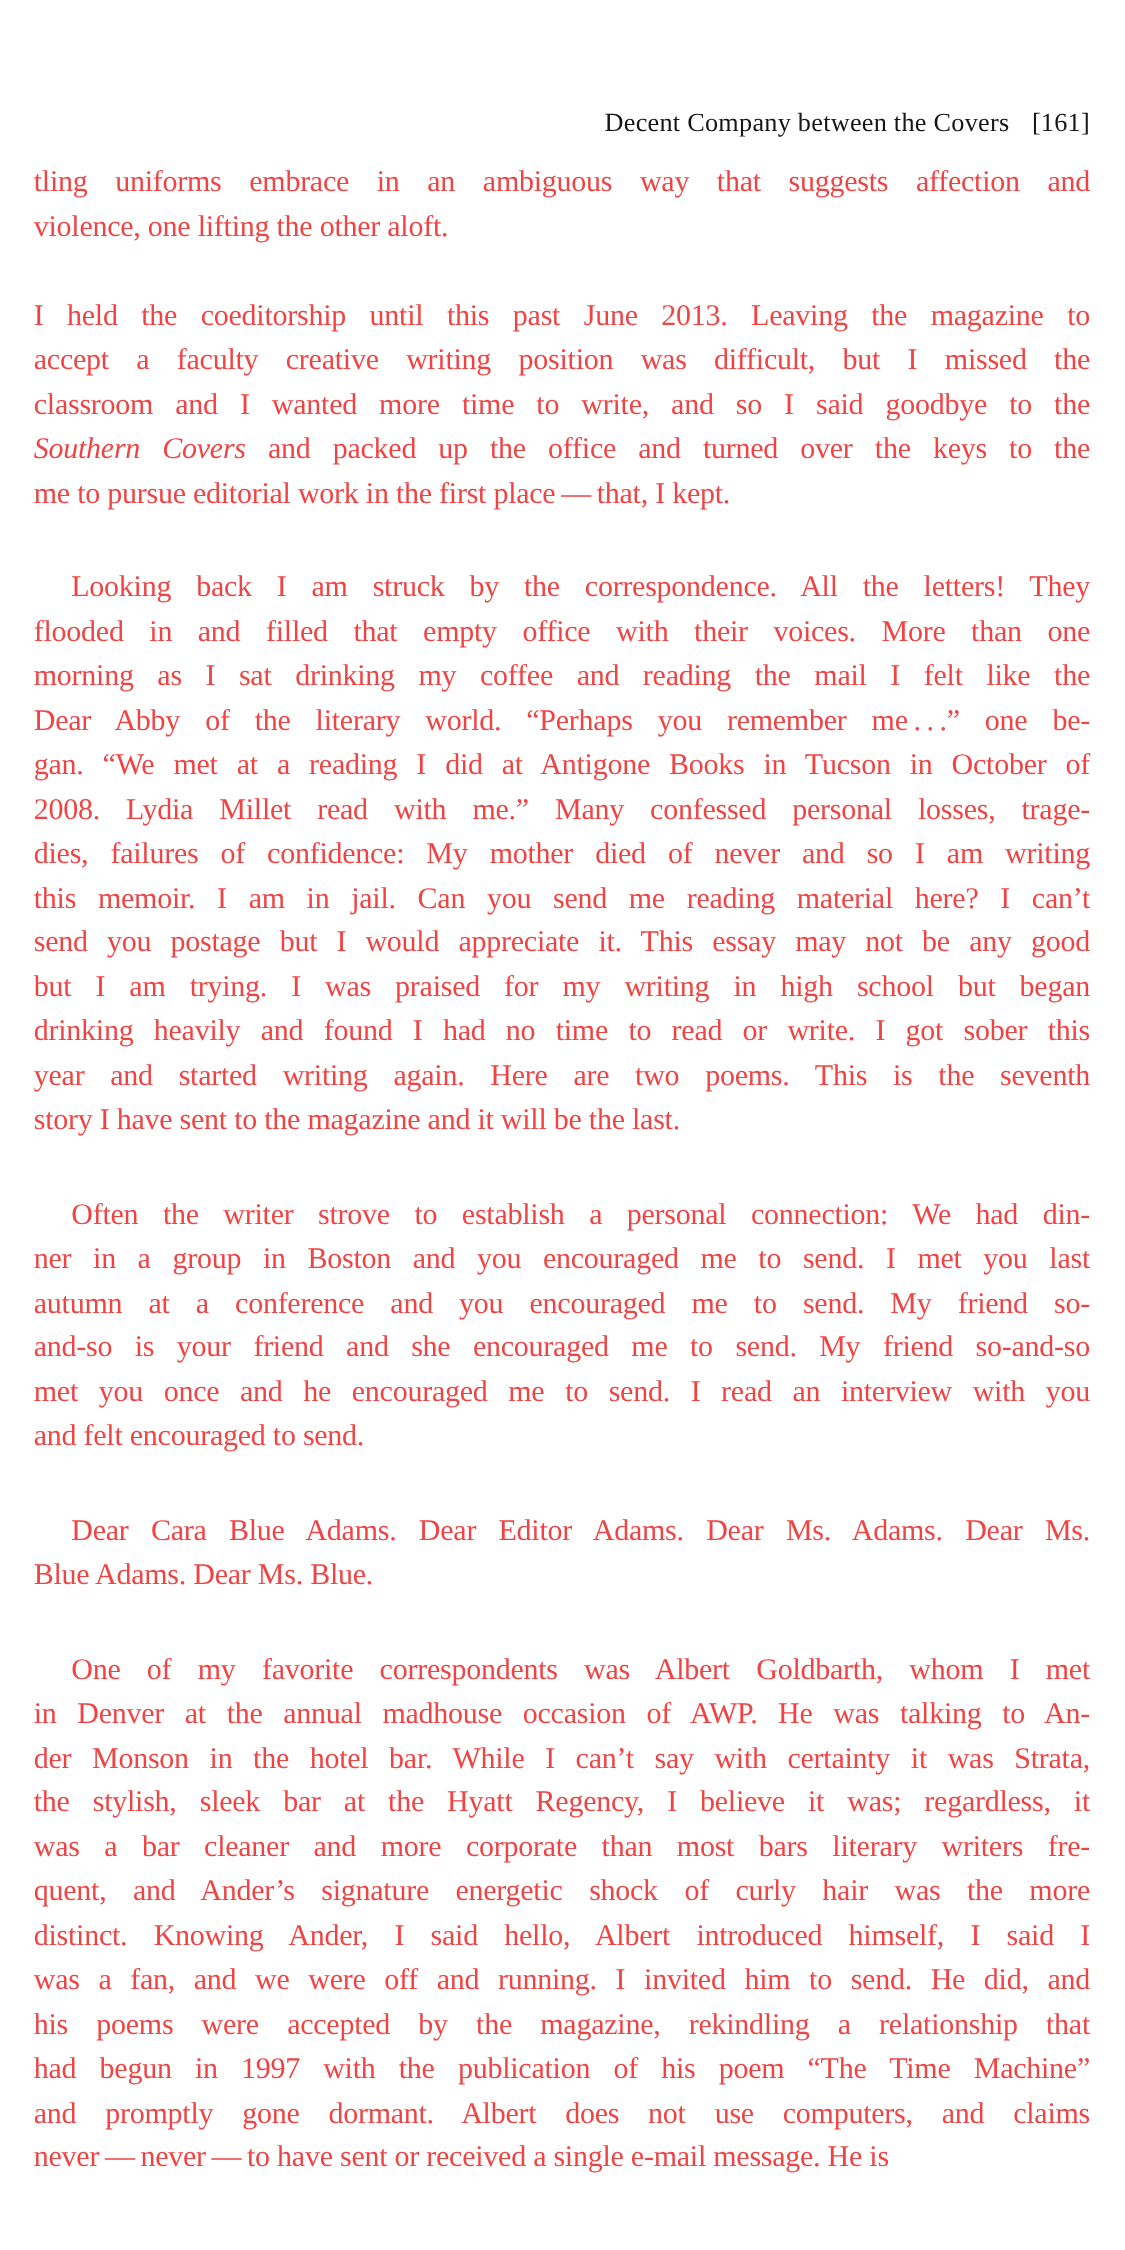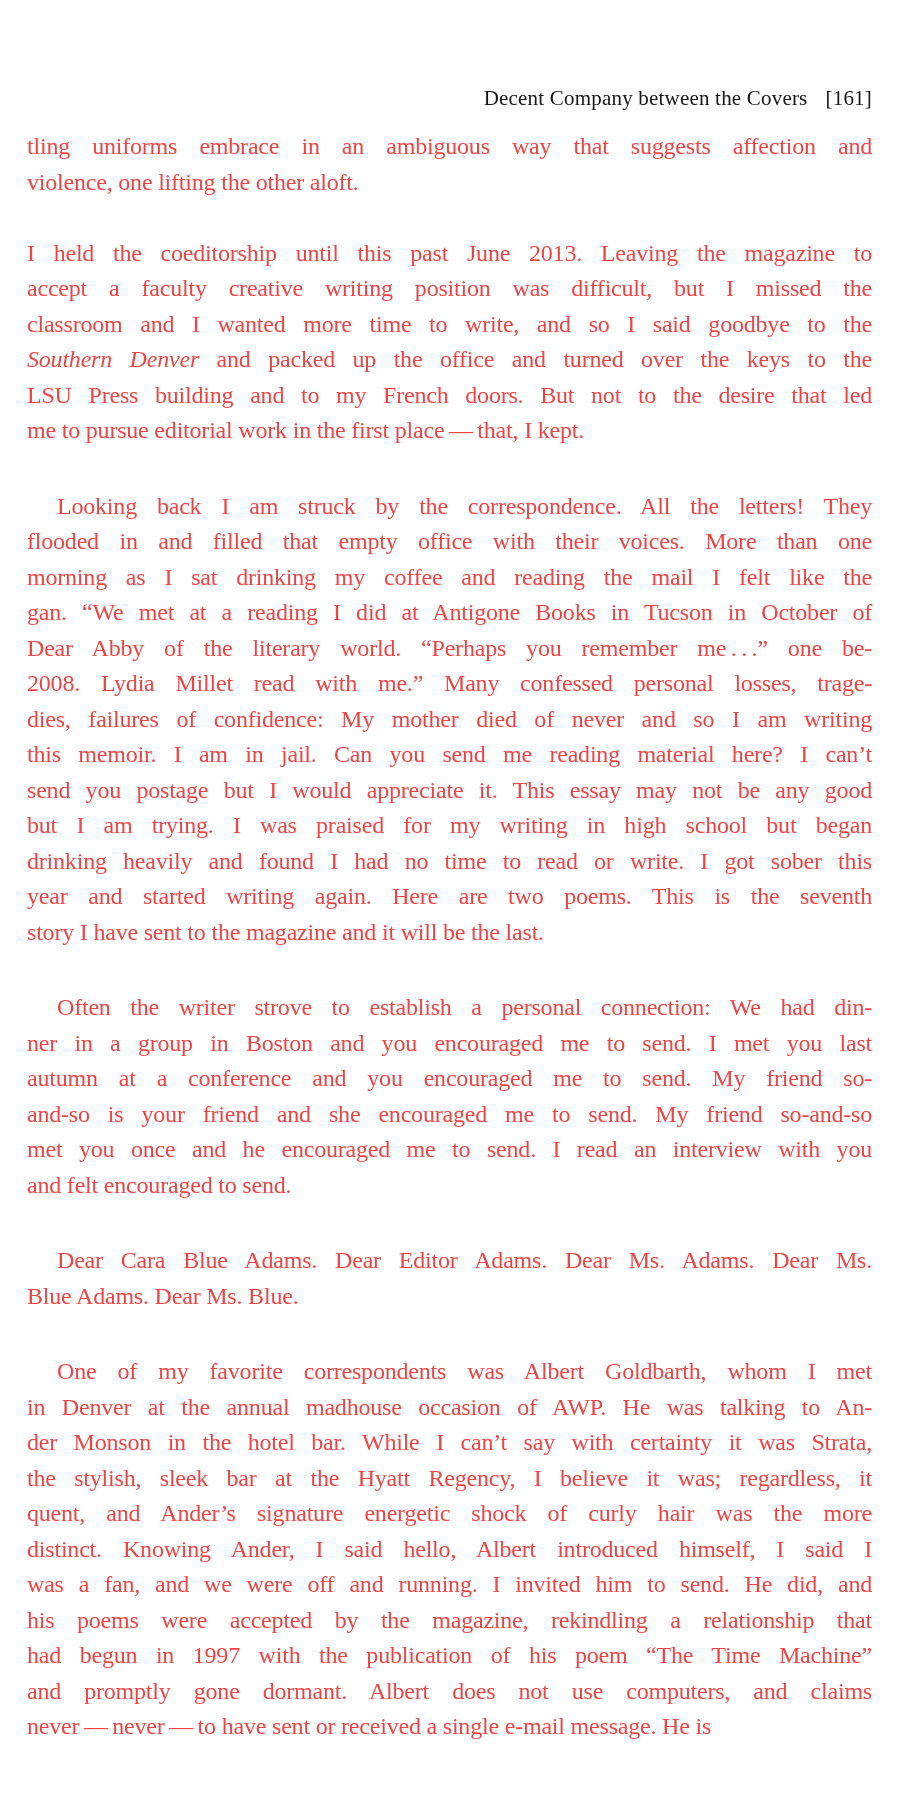--- a/index.html
+++ b/index.html
@@ -73,48 +73,48 @@
 <div class="page">
   <div class="running-header" style="color: rgb(22, 22, 22);">
     <span>Decent Company between the Covers</span><span class="pagenum">[161]</span>
   </div>
   <div class="body-text" id="body-text" style="color: #ef4444;">
       <div class="line"><span>tling uniforms embrace in an ambiguous way that suggests affection and</span></div>
       <div class="line para-end"><span>violence, one lifting the other aloft.</span></div>
       <div class="line section-break"><span>I held the coeditorship until this past June 2013. Leaving the magazine to</span></div>
       <div class="line"><span>accept a faculty creative writing position was difficult, but I missed the</span></div>
       <div class="line"><span>classroom and I wanted more time to write, and so I said goodbye to the</span></div>
-      <div class="line"><span class="italic">Southern Denver</span><span> and packed up the office and turned over the keys to the</span></div>
-      <div class="line"><span>LSU Press building and to my French doors. But not to the desire that led</span></div>
+      <div class="line"><span class="italic">Southern Covers</span><span> and packed up the office and turned over the keys to the</span></div>
       <div class="line para-end"><span>me to pursue editorial work in the first place — that, I kept.</span></div>
       <div class="line indent"><span>Looking back I am struck by the correspondence. All the letters! They</span></div>
       <div class="line"><span>flooded in and filled that empty office with their voices. More than one</span></div>
       <div class="line"><span>morning as I sat drinking my coffee and reading the mail I felt like the</span></div>
+      <div class="line"><span>Dear Abby of the literary world. “Perhaps you remember me . . .” one be-</span></div>
       <div class="line"><span>gan. “We met at a reading I did at Antigone Books in Tucson in October of</span></div>
-      <div class="line"><span>Dear Abby of the literary world. “Perhaps you remember me . . .” one be-</span></div>
       <div class="line"><span>2008. Lydia Millet read with me.” Many confessed personal losses, trage-</span></div>
       <div class="line"><span>dies, failures of confidence: My mother died of never and so I am writing</span></div>
       <div class="line"><span>this memoir. I am in jail. Can you send me reading material here? I can’t</span></div>
       <div class="line"><span>send you postage but I would appreciate it. This essay may not be any good</span></div>
       <div class="line"><span>but I am trying. I was praised for my writing in high school but began</span></div>
       <div class="line"><span>drinking heavily and found I had no time to read or write. I got sober this</span></div>
       <div class="line"><span>year and started writing again. Here are two poems. This is the seventh</span></div>
       <div class="line para-end"><span>story I have sent to the magazine and it will be the last.</span></div>
       <div class="line indent"><span>Often the writer strove to establish a personal connection: We had din-</span></div>
       <div class="line"><span>ner in a group in Boston and you encouraged me to send. I met you last</span></div>
       <div class="line"><span>autumn at a conference and you encouraged me to send. My friend so-</span></div>
       <div class="line"><span>and-so is your friend and she encouraged me to send. My friend so-and-so</span></div>
       <div class="line"><span>met you once and he encouraged me to send. I read an interview with you</span></div>
       <div class="line para-end"><span>and felt encouraged to send.</span></div>
       <div class="line indent"><span>Dear Cara Blue Adams. Dear Editor Adams. Dear Ms. Adams. Dear Ms.</span></div>
       <div class="line para-end"><span>Blue Adams. Dear Ms. Blue.</span></div>
       <div class="line indent"><span>One of my favorite correspondents was Albert Goldbarth, whom I met</span></div>
       <div class="line"><span>in Denver at the annual madhouse occasion of AWP. He was talking to An-</span></div>
       <div class="line"><span>der Monson in the hotel bar. While I can’t say with certainty it was Strata,</span></div>
       <div class="line"><span>the stylish, sleek bar at the Hyatt Regency, I believe it was; regardless, it</span></div>
+      <div class="line"><span>was a bar cleaner and more corporate than most bars literary writers fre-</span></div>
       <div class="line"><span>quent, and Ander’s signature energetic shock of curly hair was the more</span></div>
       <div class="line"><span>distinct. Knowing Ander, I said hello, Albert introduced himself, I said I</span></div>
       <div class="line"><span>was a fan, and we were off and running. I invited him to send. He did, and</span></div>
       <div class="line"><span>his poems were accepted by the magazine, rekindling a relationship that</span></div>
       <div class="line"><span>had begun in 1997 with the publication of his poem “The Time Machine”</span></div>
       <div class="line"><span>and promptly gone dormant. Albert does not use computers, and claims</span></div>
       <div class="line para-end"><span>never — never — to have sent or received a single e-mail message. He is</span></div>
     </div>
 </div>
 

